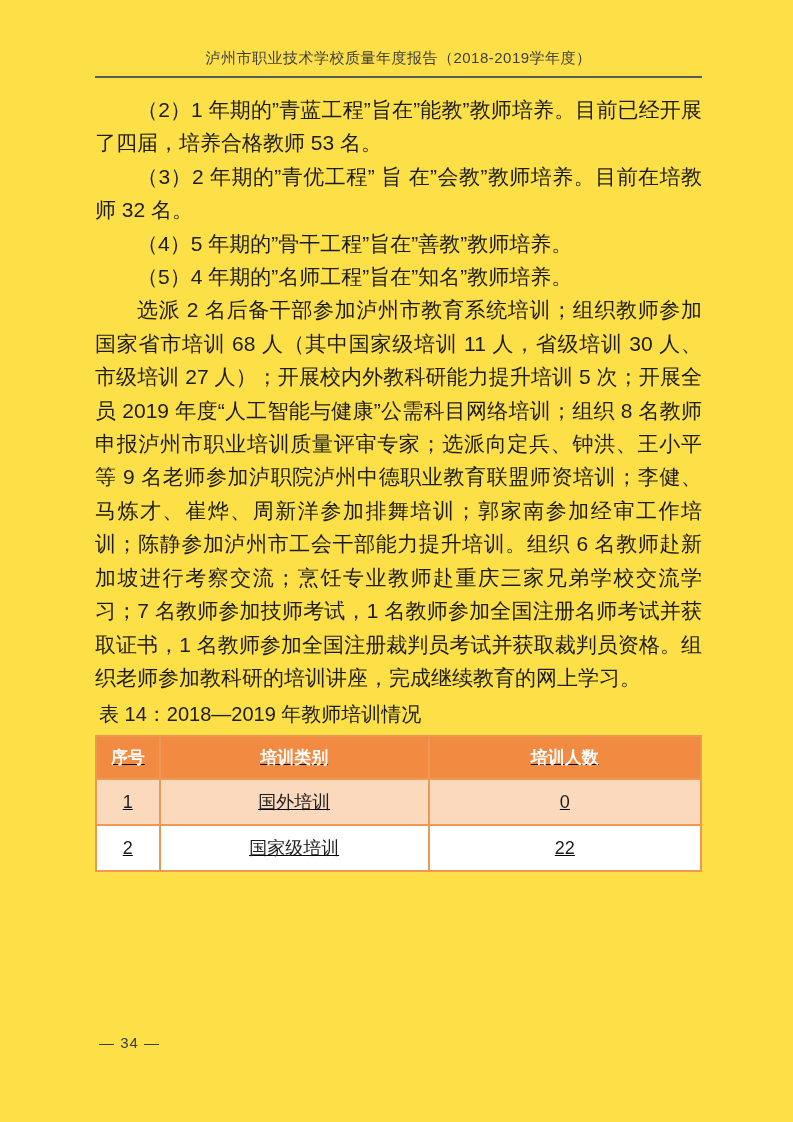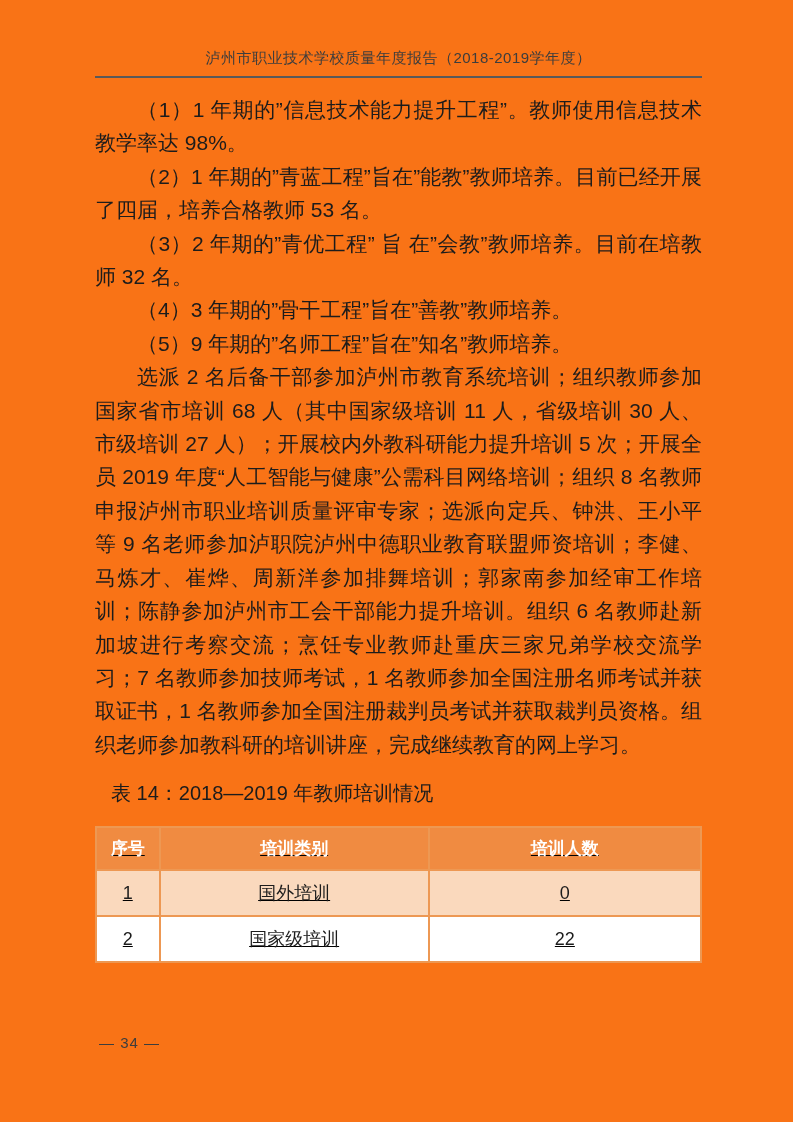--- a/index.html
+++ b/index.html
@@ -1,20 +1,20 @@
 <!DOCTYPE html>
 <html><head>
 <meta charset="utf-8">
 <style>
   html, body { margin: 0; padding: 0; background: #ffffff; }
   .page {
     position: relative;
     width: 793px;
     height: 1122px;
-    background: #f97316;
+    background: #fde047;
     box-sizing: border-box;
     padding: 48px 91px 0 95px;
     font-family: "Liberation Sans", "DejaVu Sans", sans-serif;
     overflow: hidden;
   }
   
   .doc-header {
     text-align: center;
     padding-bottom: 8px;
     border-bottom: 2px solid #595959;
@@ -30,21 +30,21 @@
   .para {
     margin: 0;
     font-size: 21px;
     line-height: 33.4px;
     color: #1c1c1c;
     text-align: justify;
     text-indent: 42px;
   }
   
   .table-caption {
-    margin: 16px;
+    margin: 4px;
     font-size: 20px;
     line-height: 33px;
     color: #1c1c1c;
     text-indent: 0;
   }
   
   table.training {
     width: 100%;
     border-collapse: collapse;
     margin-top: 4px;
@@ -87,25 +87,24 @@
 </head>
 <body>
 
 <div class="page">
 
   <div class="doc-header">
     <span class="doc-header-title">泸州市职业技术学校质量年度报告（2018-2019学年度）</span>
   </div>
 
   <div class="body-text">
-    <p class="para">（1）1 年期的”信息技术能力提升工程”。教师使用信息技术教学率达 98%。</p>
     <p class="para">（2）1 年期的”青蓝工程”旨在”能教”教师培养。目前已经开展了四届，培养合格教师 53 名。</p>
     <p class="para">（3）2 年期的”青优工程” 旨 在”会教”教师培养。目前在培教师 32 名。</p>
-    <p class="para">（4）3 年期的”骨干工程”旨在”善教”教师培养。</p>
-    <p class="para">（5）9 年期的”名师工程”旨在”知名”教师培养。</p>
+    <p class="para">（4）5 年期的”骨干工程”旨在”善教”教师培养。</p>
+    <p class="para">（5）4 年期的”名师工程”旨在”知名”教师培养。</p>
     <p class="para">选派 2 名后备干部参加泸州市教育系统培训；组织教师参加国家省市培训 68 人（其中国家级培训 11 人，省级培训 30 人、市级培训 27 人）；开展校内外教科研能力提升培训 5 次；开展全员 2019 年度“人工智能与健康”公需科目网络培训；组织 8 名教师申报泸州市职业培训质量评审专家；选派向定兵、钟洪、王小平等 9 名老师参加泸职院泸州中德职业教育联盟师资培训；李健、马炼才、崔烨、周新洋参加排舞培训；郭家南参加经审工作培训；陈静参加泸州市工会干部能力提升培训。组织 6 名教师赴新加坡进行考察交流；烹饪专业教师赴重庆三家兄弟学校交流学习；7 名教师参加技师考试，1 名教师参加全国注册名师考试并获取证书，1 名教师参加全国注册裁判员考试并获取裁判员资格。组织老师参加教科研的培训讲座，完成继续教育的网上学习。</p>
 
     <p class="table-caption">表 14：2018—2019 年教师培训情况</p>
 
     <table class="training">
       <colgroup>
         <col class="col-no">
         <col class="col-type">
         <col class="col-count">
       </colgroup>

